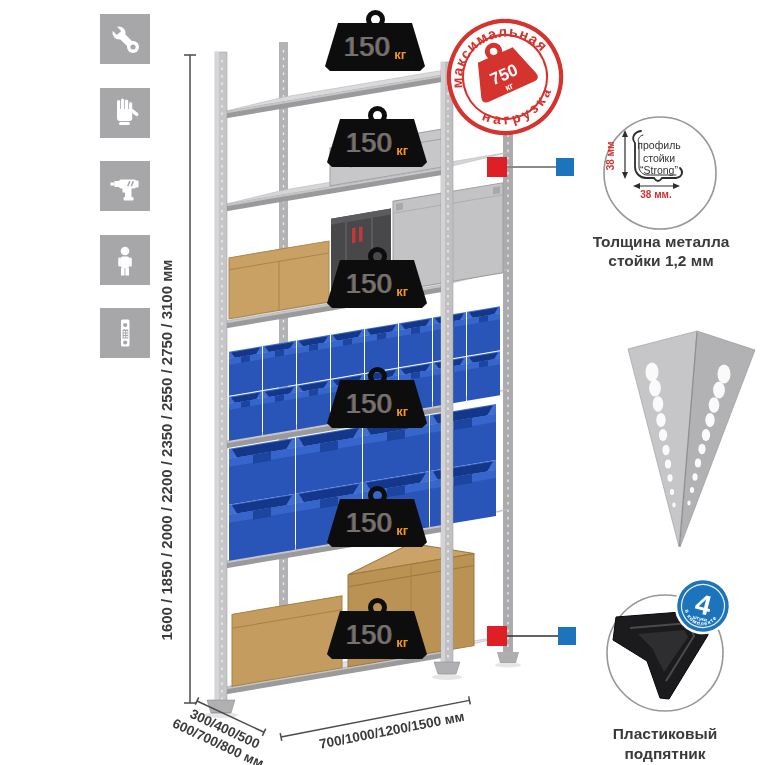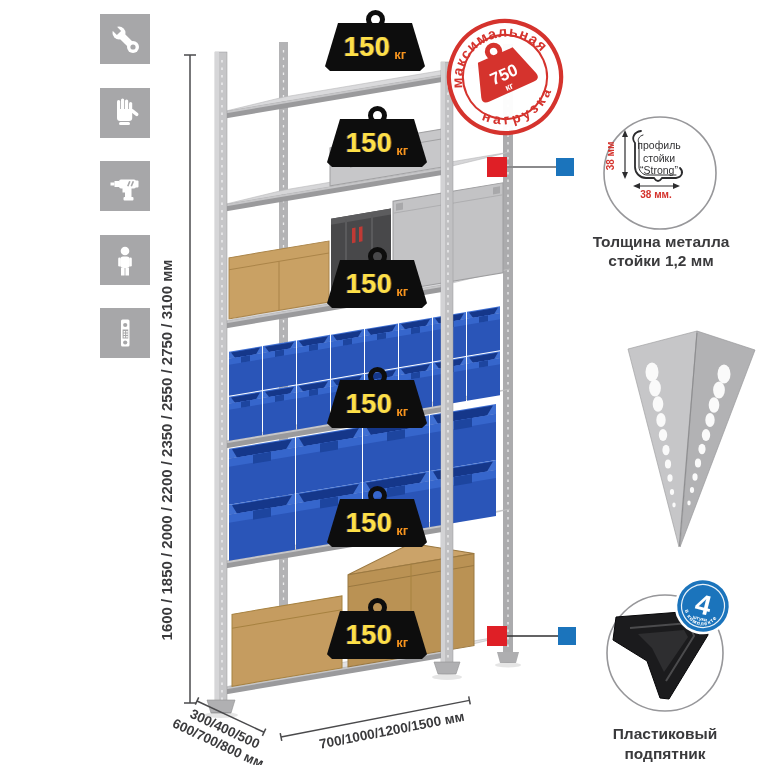--- a/index.html
+++ b/index.html
@@ -9,21 +9,21 @@
   
   .tool-tile{position:absolute;left:100px;width:50px;height:50px;background:#a7a7a9;
              display:flex;align-items:center;justify-content:center;}
   
   .weight-badge{position:absolute;width:100px;height:62px;z-index:6;}
   .weight-badge .ring{position:absolute;left:41px;top:0;width:19px;height:19px;box-sizing:border-box;
                       border:5.5px solid #0d0d0d;border-radius:50%;}
   .weight-badge .wbody{position:absolute;left:0;top:13px;width:100px;height:48px;background:#0d0d0d;
                       clip-path:polygon(13% 0,87% 0,100% 90%,95% 100%,5% 100%,0 90%);
                       display:flex;align-items:center;justify-content:center;gap:4px;}
-  .weight-badge .value{color:#fde047;font-size:27px;font-weight:700;letter-spacing:.5px;
+  .weight-badge .value{color:#737373;font-size:27px;font-weight:400;letter-spacing:.5px;
                       text-shadow:1px 0 0 rgba(247,148,30,.55), -1px 0 0 rgba(90,140,255,.45);}
   .weight-badge .unit{color:#f7941e;font-size:13px;font-weight:700;transform:translateY(7px);}
   svg text{font-family:"Liberation Sans",sans-serif;}
 </style>
 </head>
 <body>
 
 <div class="canvas">
 
   <svg class="scene" width="765" height="765" viewBox="0 0 765 765">

